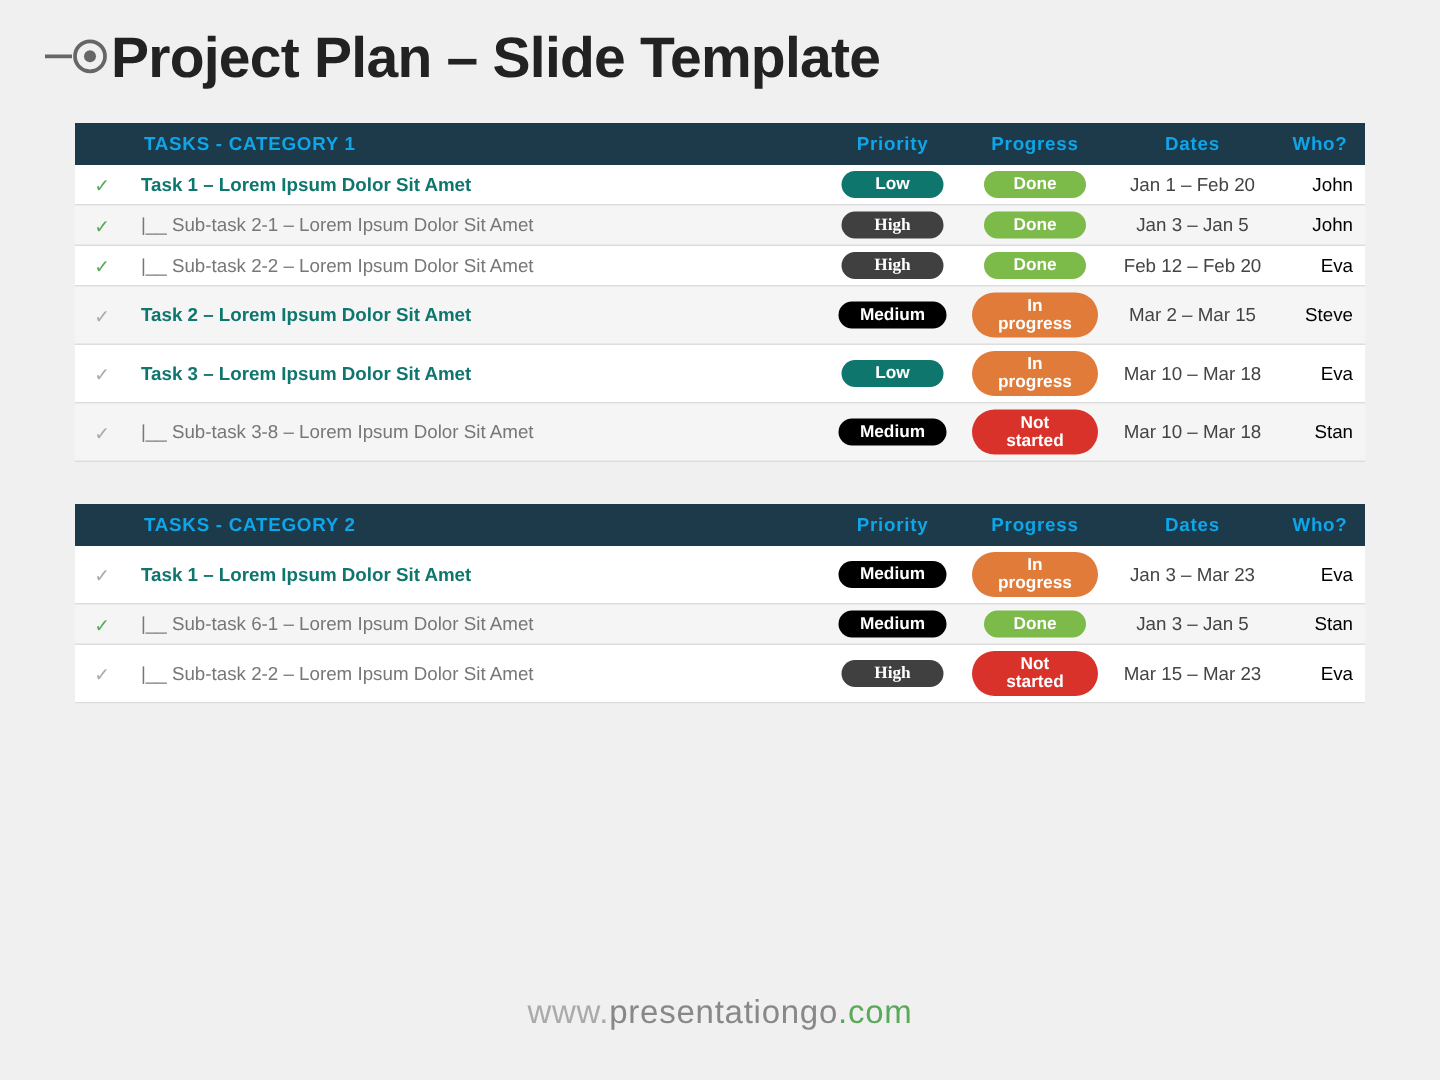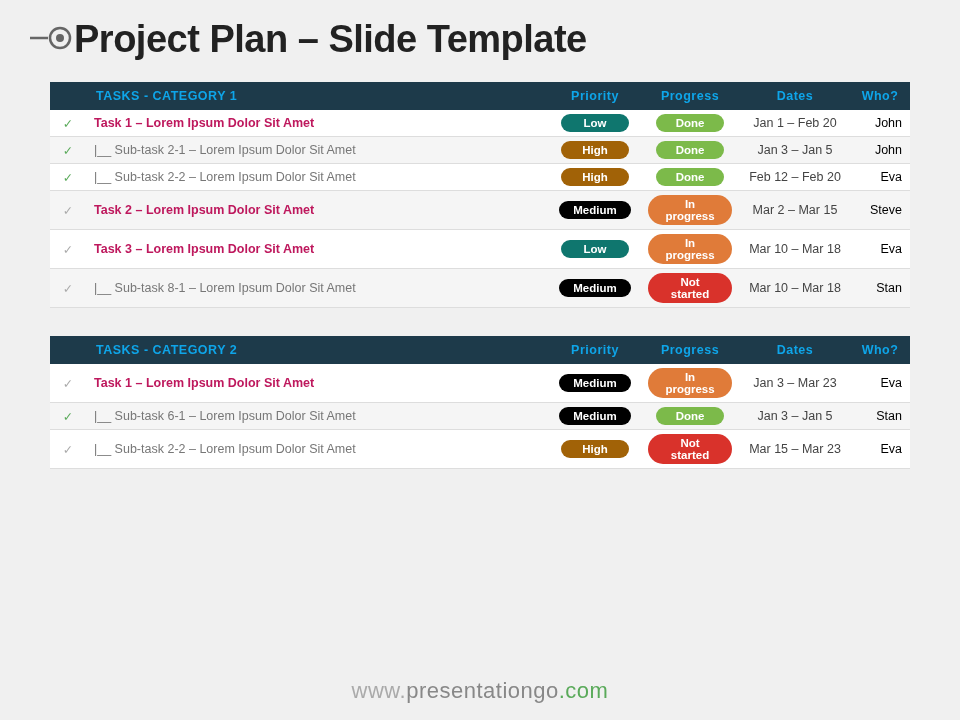--- a/index.html
+++ b/index.html
@@ -80,57 +80,57 @@
       text-align: center;
       font-size: 16px;
     }
     .check-done { color: #5aaa5a; }
     .check-pending { color: #aaa; }
 
     .task-name {
       font-size: 12.5px;
       color: #333;
     }
-    .task-name.bold { font-weight: 700; color: #be185d; }
+    .task-name.bold { font-weight: 700; color: #0f766e; }
     .task-name.muted { color: #777; }
 
     .badge {
       display: inline-block;
       padding: 3px 14px;
       border-radius: 20px;
       font-size: 11.5px;
       font-weight: 600;
       color: #fff;
       text-align: center;
       min-width: 68px;
     }
 
     .priority-low { background: #0f766e; }
     .priority-medium { background: #000000; }
-    .priority-high { background: #a16207; }
+    .priority-high { background: #404040; font-family: Liberation Serif, serif; }
 
     .progress-done { background: #7cba4a; }
     .progress-inprogress { background: #e07b39; }
     .progress-notstarted { background: #d9322b; }
 
     .dates-cell {
       font-size: 11.5px;
       color: #444;
       white-space: nowrap;
     }
     .who-cell {
       font-size: 12px;
       color: #000000;
       text-align: right;
     }
 
     
     .footer {
       position: absolute;
-      bottom: 16px;
+      bottom: 32px;
       width: 100%;
       text-align: center;
     }
     .footer-text {
       font-size: 22px;
       color: #aaa;
       font-weight: 300;
       letter-spacing: 0.5px;
     }
     .footer-text .brand { color: #888; font-weight: 400; }
@@ -205,21 +205,21 @@
             <tr class="data-row">
               <td class="check-cell"><span class="check-pending">✓</span></td>
               <td><span class="task-name bold">Task 3 – Lorem Ipsum Dolor Sit Amet</span></td>
               <td class="col-priority"><span class="badge priority-low">Low</span></td>
               <td class="col-progress"><span class="badge progress-inprogress">In progress</span></td>
               <td class="dates-cell col-dates">Mar 10 – Mar 18</td>
               <td class="who-cell col-who">Eva</td>
             </tr>
             <tr class="data-row">
               <td class="check-cell"><span class="check-pending">✓</span></td>
-              <td><span class="task-name muted">|__ Sub-task 8-1 – Lorem Ipsum Dolor Sit Amet</span></td>
+              <td><span class="task-name muted">|__ Sub-task 3-8 – Lorem Ipsum Dolor Sit Amet</span></td>
               <td class="col-priority"><span class="badge priority-medium">Medium</span></td>
               <td class="col-progress"><span class="badge progress-notstarted">Not started</span></td>
               <td class="dates-cell col-dates">Mar 10 – Mar 18</td>
               <td class="who-cell col-who">Stan</td>
             </tr>
           </tbody>
       </table>
     </div>
 
     <div class="category-block">

